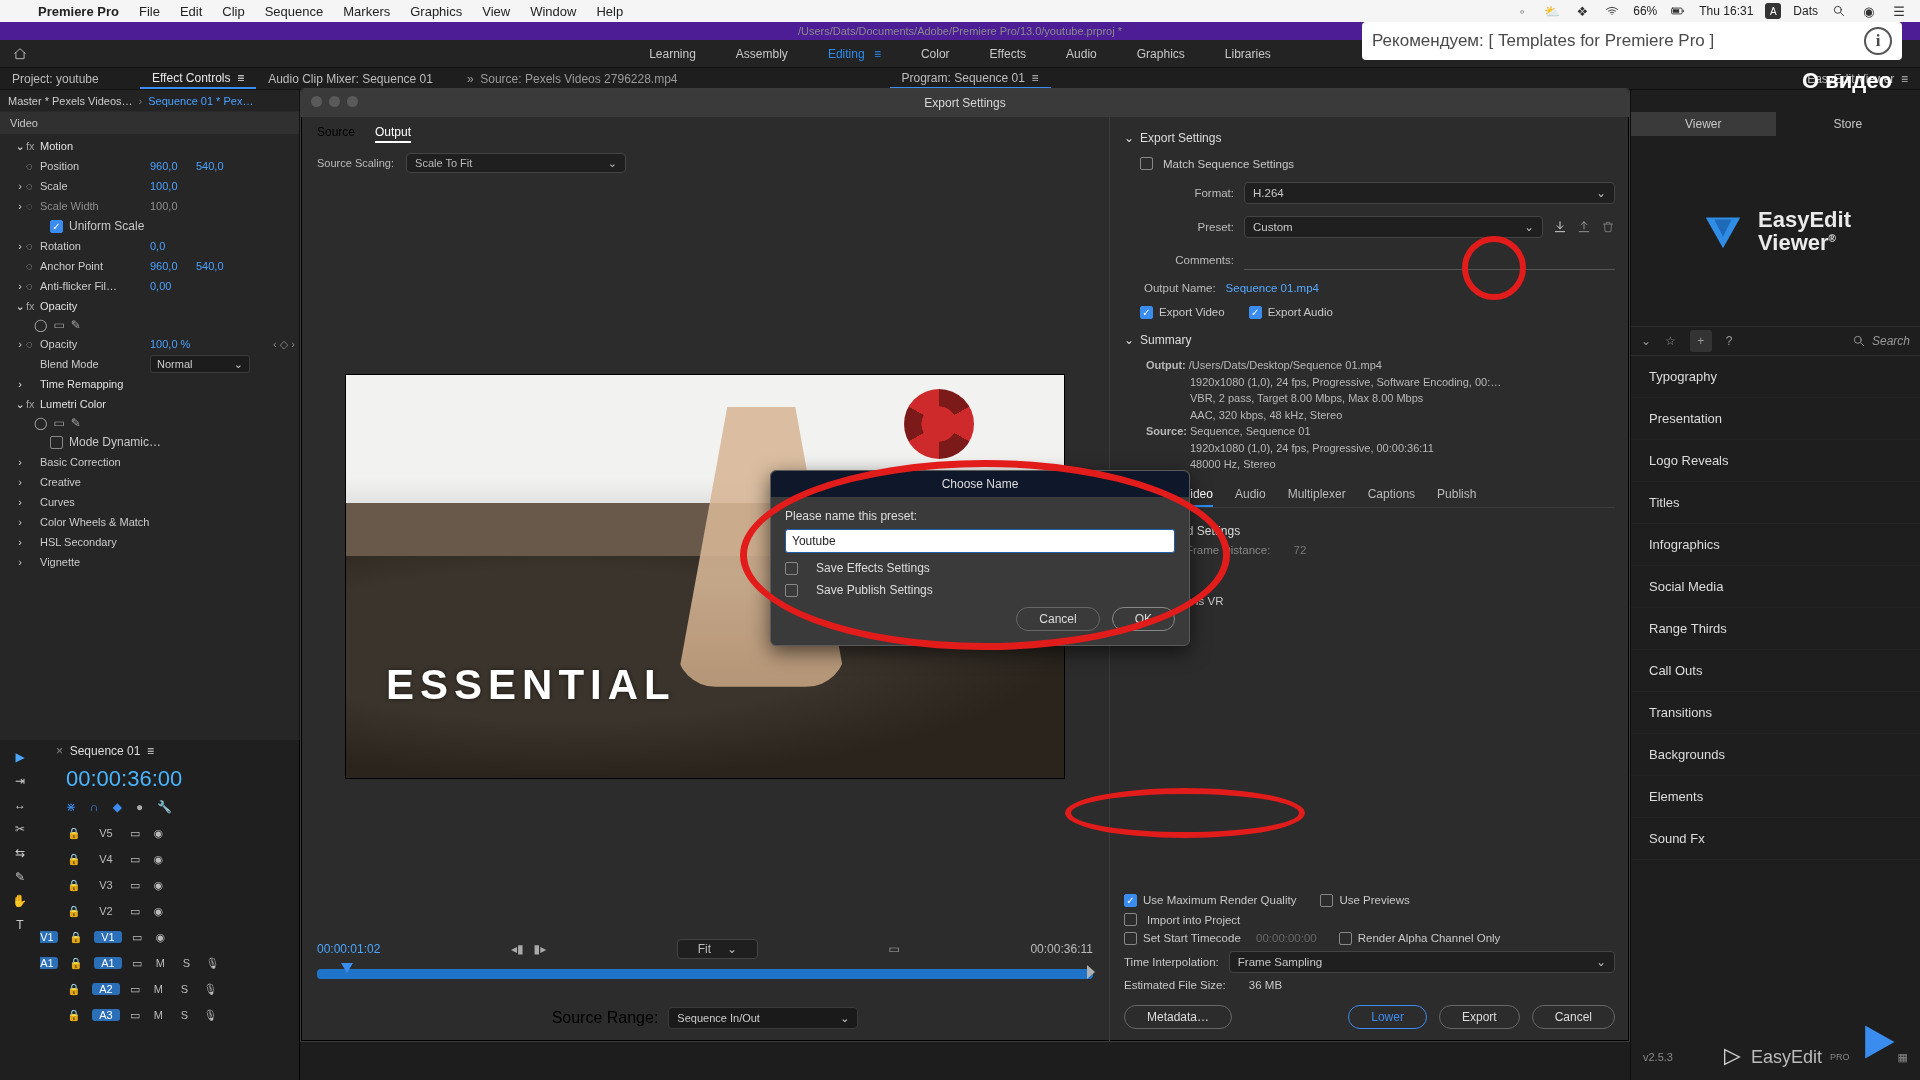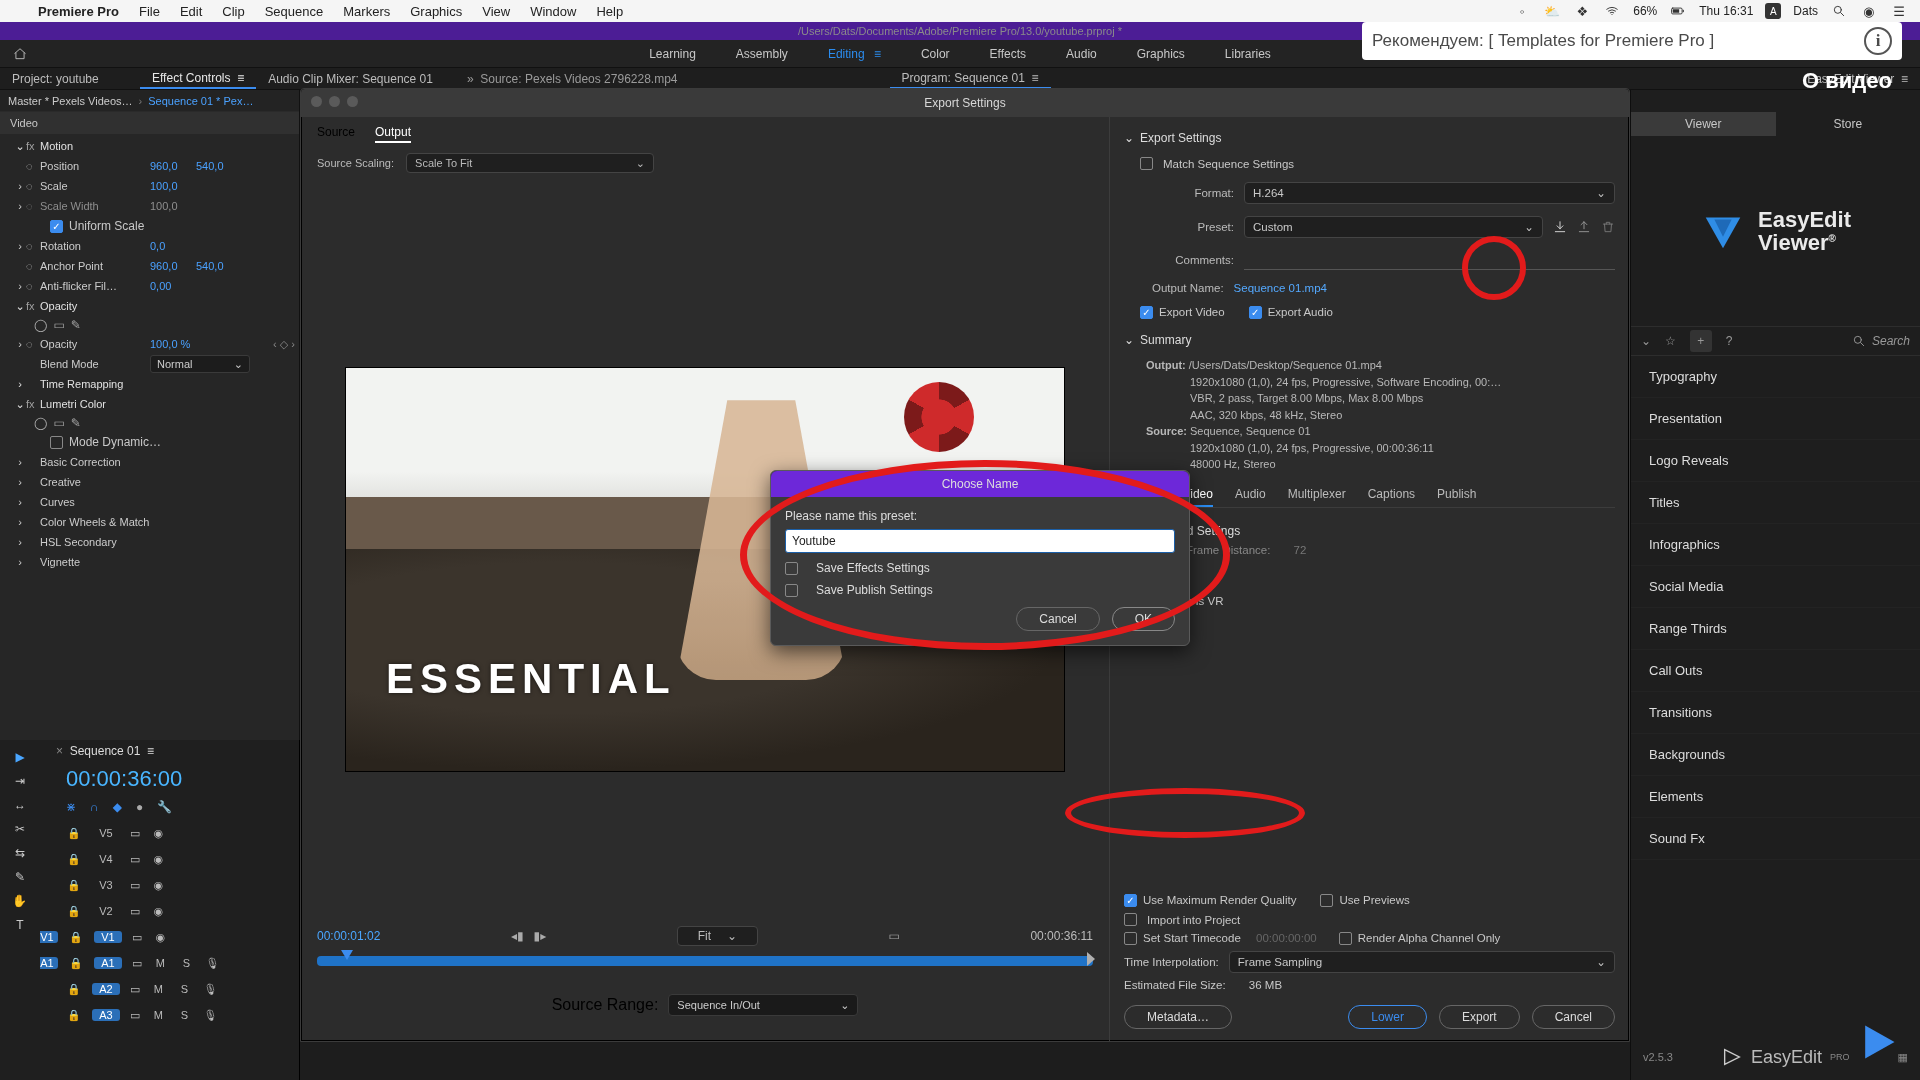--- a/index.html
+++ b/index.html
@@ -116,25 +116,25 @@
   .ee-footer .brand{display:flex;align-items:center;gap:8px;color:#bbb;font-size:18px;}
   .ee-footer .brand .pro{font-size:9px;color:#888;}
   .watermark-play{position:absolute;right:20px;bottom:16px;width:44px;height:44px;color:#3b8cef;z-index:500;}
 
   
   .export-dlg{position:absolute;left:300px;top:88px;width:1330px;height:954px;background:#2c2c2c;border:1px solid #3b3b3b;z-index:80;display:grid;grid-template-columns:1fr 520px;grid-template-rows:28px 1fr;border-radius:4px 4px 0 0;box-shadow:0 0 0 1px #000 inset;}
   .export-dlg .dlg-title{grid-column:1/3;height:28px;background:#3a3a3a;border-top-left-radius:4px;border-top-right-radius:4px;display:flex;align-items:center;justify-content:center;color:#d8d8d8;font-size:12px;position:relative;}
   .export-dlg .dlg-title .macdots{position:absolute;left:10px;top:7px;display:flex;gap:7px;}
   .macdots span{width:11px;height:11px;border-radius:50%;background:#5a5a5a;}
 
-  .exp-left{padding:8px 16px 25px 16px;display:flex;flex-direction:column;}
+  .exp-left{padding:8px 16px 12px 16px;display:flex;flex-direction:column;}
   .exp-left .tabs{display:flex;gap:20px;font-size:12px;margin-bottom:6px;}
   .exp-left .tabs .t.active{color:#fff;border-bottom:2px solid #fff;padding-bottom:2px;}
   .exp-left .scale-row{display:flex;align-items:center;gap:12px;font-size:11px;color:#bbb;margin-top:4px;}
-  .exp-left .scale-row .sel{background:#1f1f1f;border:1px solid #444;border-radius:4px;height:20px;width:248px;display:flex;align-items:center;justify-content:space-between;padding:0 8px;}
+  .exp-left .scale-row .sel{background:#1f1f1f;border:1px solid #444;border-radius:4px;height:20px;width:220px;display:flex;align-items:center;justify-content:space-between;padding:0 8px;}
   .preview-wrap{flex:1;display:flex;align-items:center;justify-content:center;}
   .preview{width:720px;height:405px;background:linear-gradient(180deg,#b7c9d1 0 30%,#69594a 30% 100%);position:relative;display:flex;align-items:center;justify-content:center;overflow:hidden;border:1px solid #000;margin-top:50px;}
   .preview .rocks{position:absolute;left:0;right:0;bottom:0;height:55%;background:radial-gradient(ellipse at 30% 40%,#3b342c 0 40%,#2a241d 70%);}
   .preview .legs{position:absolute;left:46%;top:8%;width:170px;height:280px;background:linear-gradient(180deg,#d8b796 0 60%,#c6a482 100%);clip-path:polygon(30% 0,70% 0,100% 100%,0 100%);opacity:.88;border-radius:0 0 40px 40px;filter:blur(.3px);}
   .preview .board{position:absolute;left:0;top:0;width:100%;height:32%;background:linear-gradient(180deg,#f2f3f1 0 80%,#e3e4e1 100%);}
   .preview .flower{position:absolute;right:90px;top:14px;width:70px;height:70px;background:radial-gradient(circle,#cf2a2b 0 35%,transparent 36%),conic-gradient(#7c1a1a 0 60deg,#cf2a2b 60deg 120deg,#7c1a1a 120deg 180deg,#cf2a2b 180deg 240deg,#7c1a1a 240deg 300deg,#cf2a2b 300deg 360deg);border-radius:50%;}
   .preview .title-text{position:absolute;left:40px;bottom:70px;color:#fff;font-weight:700;letter-spacing:6px;font-size:42px;line-height:1.05;text-shadow:0 0 4px rgba(0,0,0,.6);}
   .exp-left .tc-row{display:flex;align-items:center;justify-content:space-between;margin-top:10px;color:#bbb;font-size:12px;}
   .exp-left .tc-row .fit{background:#1f1f1f;border:1px solid #444;border-radius:4px;padding:2px 20px;display:flex;gap:16px;align-items:center;}
   .exp-left .range-bar{height:10px;background:#1f73c8;border-radius:4px;margin-top:10px;position:relative;}
@@ -155,21 +155,21 @@
   .exp-tabs .et{padding:4px 0;color:#bbb;}
   .exp-tabs .et.active{color:#fff;border-bottom:2px solid #2b8cef;}
   .exp-sub{margin-top:10px;}
   .exp-bottom{margin-top:auto;}
   .exp-btnrow{display:flex;gap:12px;justify-content:flex-start;margin-top:14px;}
   .pbtn{height:24px;border:1px solid #666;border-radius:14px;background:transparent;color:#ddd;font-size:12px;padding:0 22px;display:flex;align-items:center;}
   .pbtn.primary{border-color:#3b8cef;color:#3b8cef;}
 
   
   .choose-dlg{position:absolute;left:770px;top:470px;width:420px;background:#3a3a3a;border:1px solid #5a5a5a;border-radius:6px;z-index:140;color:#ddd;font-size:12px;box-shadow:0 6px 20px rgba(0,0,0,.6);}
-  .choose-dlg .ctitle{height:26px;background:#6d28d9;border-radius:6px 6px 0 0;display:flex;align-items:center;justify-content:center;font-size:12px;}
+  .choose-dlg .ctitle{height:26px;background:#0f172a;border-radius:6px 6px 0 0;display:flex;align-items:center;justify-content:center;font-size:12px;}
   .choose-dlg .cbody{padding:12px 14px 14px 14px;}
   .choose-dlg input.name{width:100%;height:24px;background:#fff;color:#222;border:1px solid #1b5fa8;border-radius:3px;padding:0 6px;font-size:12px;}
   .choose-dlg .crow{display:flex;align-items:center;gap:18px;margin-top:8px;}
   .choose-dlg .btns{display:flex;gap:12px;justify-content:flex-end;margin-top:10px;}
 
   
   .anno{position:absolute;border:6px solid #e21b1b;border-radius:50%;z-index:400;pointer-events:none;}
 </style>
 </head>
 <body>
@@ -632,21 +632,21 @@
             <path d="M9 7V4h6v3"></path>
             <path d="M6 7l1 13h10l1-13"></path>
           </svg>
         </span>
     </div>
     <div class="exp-row">
         <span class="lab">Comments:</span>
         <span class="sel" style="flex:1;height:20px;border:none;border-bottom:1px solid #555;border-radius:0;background:transparent"></span>
       </div>
     <div class="exp-row">
-        <span class="lab" style="width:auto;text-align:center;margin-left:28px">Output Name:</span>
+        <span class="lab" style="width:auto;text-align:center;margin-left:20px">Output Name:</span>
         <span class="link">Sequence 01.mp4</span>
       </div>
     <div class="exp-row" style="margin-left:16px;gap:24px">
       <span style="display:flex;gap:6px">
           <span class="chk on">✓</span>
           <span>Export Video</span>
         </span>
       <span style="display:flex;gap:6px">
           <span class="chk on">✓</span>
           <span>Export Audio</span>

